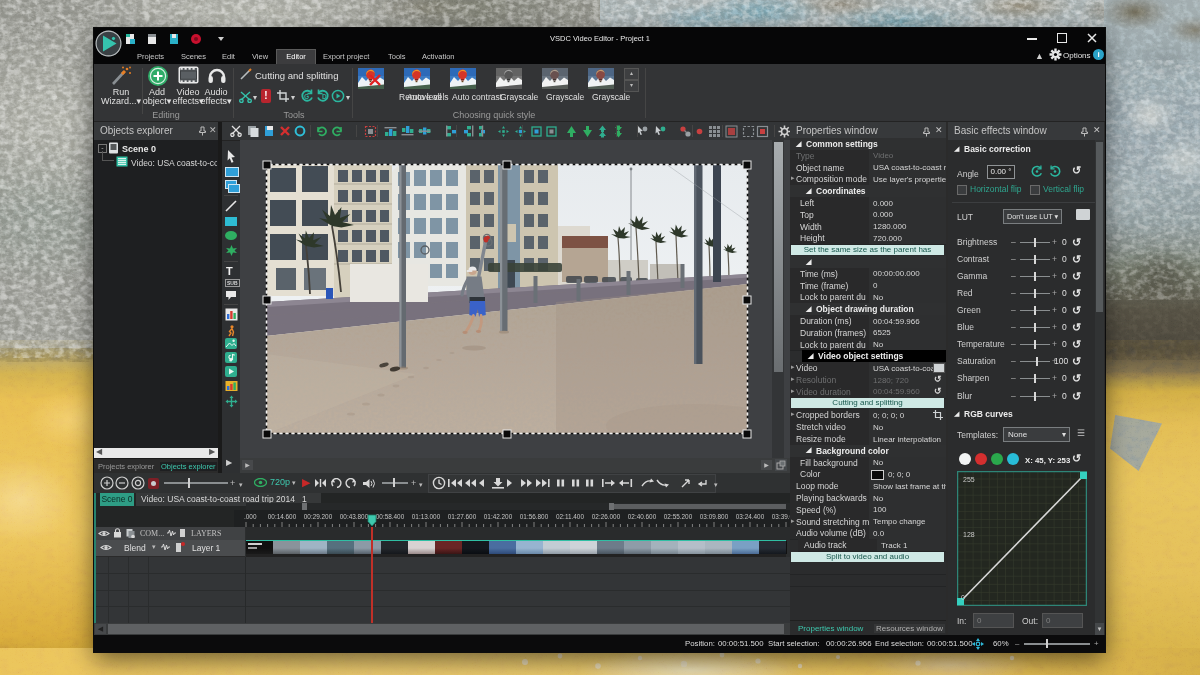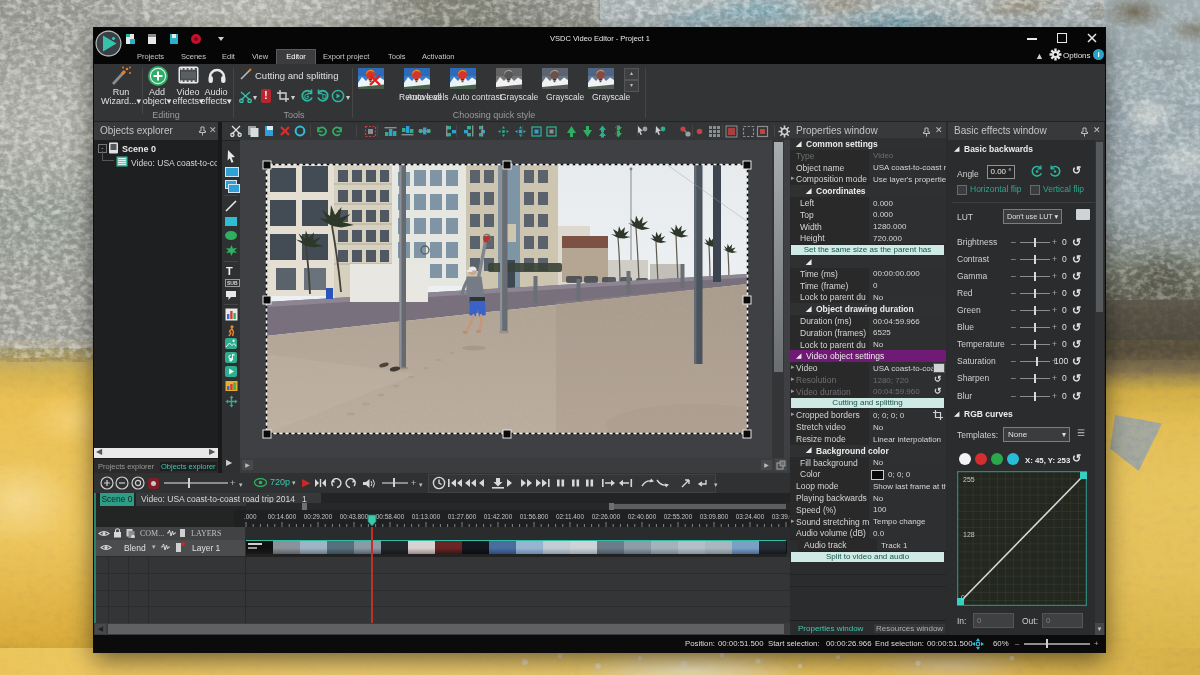--- a/index.html
+++ b/index.html
@@ -890,21 +890,21 @@
           </div>
         </div>
 <div class="abs" style="left:0;top:216.6px;width:156px;height:11.8px;border-bottom:1px solid #232425;">
           <div class="abs" style="left:0;top:0;width:79px;height:100%;background:#29292a;border-right:1px solid #232425;">
             <span class="abs" style="left:10px;top:1px;color:#d6d6d6;font-size:8.5px;white-space:nowrap;">Lock to parent du</span>
           </div>
           <div class="abs" style="left:79px;top:0;width:77px;height:100%;background:#2e2f30;">
             <span class="abs" style="left:4px;top:1.5px;color:#d6d6d6;font-size:8px;white-space:nowrap;">No</span>
           </div>
         </div>
-<div class="abs" style="left:0;top:228.4px;width:156px;height:11.8px;background:#701a75;border-bottom:1px solid #222;color:#ececec;font-weight:normal;font-size:8.5px;">
+<div class="abs" style="left:12px;top:228.4px;width:156px;height:11.8px;background:#000000;border-bottom:1px solid #222;color:#ececec;font-weight:bold;font-size:8.5px;">
           <span class="abs" style="left:6px;top:1.5px;font-size:7px;">◢</span>
           <span class="abs" style="left:16px;top:1px;">Video object settings</span>
         </div>
 <div class="abs" style="left:0;top:240.2px;width:156px;height:11.8px;border-bottom:1px solid #232425;">
           <div class="abs" style="left:0;top:0;width:79px;height:100%;background:#29292a;border-right:1px solid #232425;">
             <span class="abs" style="left:6px;top:1px;color:#d6d6d6;font-size:8.5px;white-space:nowrap;">Video</span>
           </div>
           <div class="abs" style="left:79px;top:0;width:77px;height:100%;background:#2e2f30;">
             <span class="abs" style="left:4px;top:1.5px;color:#d6d6d6;font-size:8px;white-space:nowrap;">USA coast-to-coast</span>
           </div>
@@ -1043,21 +1043,21 @@
 </div>
 <div id="basic" class="abs" style="left:854px;top:94px;width:156px;height:513px;background:#2b2c2d;overflow:hidden;color:#d0d0d0;font-size:8.5px;">
 <div class="abs" style="left:0;top:0;width:156px;height:18px;background:#37393b;color:#c4c4c4;font-size:10px;">
           <span class="abs" style="left:6px;top:3px;">Basic effects window</span>
           <svg class="abs" style="left:132px;top:5px;" width="9" height="10" viewBox="0 0 9 10">
             <path d="M3 1 h3 v4 h1.5 v1.5 h-6 V5 H3 Z M4.5 6.5 V9.5" stroke="#bbb" stroke-width="1" fill="none"></path>
           </svg>
           <span class="abs" style="left:145px;top:3px;font-size:9px;">✕</span>
         </div>
 <span class="abs" style="left:6px;top:23px;font-size:7px;color:#ececec;">◢</span>
-        <span class="abs" style="left:16px;top:22px;color:#ececec;font-weight:bold;">Basic backwards</span>
+        <span class="abs" style="left:16px;top:22px;color:#ececec;font-weight:bold;">Basic correction</span>
 <span class="abs" style="left:9px;top:47px;">Angle</span>
 <span class="abs" style="left:39px;top:43px;width:26px;height:12px;background:#262626;border:1px solid #8f9395;color:#e8e8e8;text-align:center;line-height:12px;font-size:8px;">0.00 °</span>
 <svg class="abs" style="left:82px;top:43px;" width="14" height="13" viewBox="0 0 16 15">
           <path d="M12.5 4 A5.5 5.5 0 1 0 13 9.5" fill="none" stroke="#2bb7a0" stroke-width="1.8"></path>
           <path d="M12.5 0.5 v4 h-4" fill="none" stroke="#2bb7a0" stroke-width="1.5"></path>
           <circle cx="8" cy="7.5" r="1.5" fill="#2bb7a0"></circle>
         </svg>
 <svg class="abs" style="left:100px;top:43px;" width="14" height="13" viewBox="0 0 16 15">
           <path d="M3.5 4 A5.5 5.5 0 1 1 3 9.5" fill="none" stroke="#2bb7a0" stroke-width="1.8"></path>
           <path d="M3.5 0.5 v4 h4" fill="none" stroke="#2bb7a0" stroke-width="1.5"></path>

